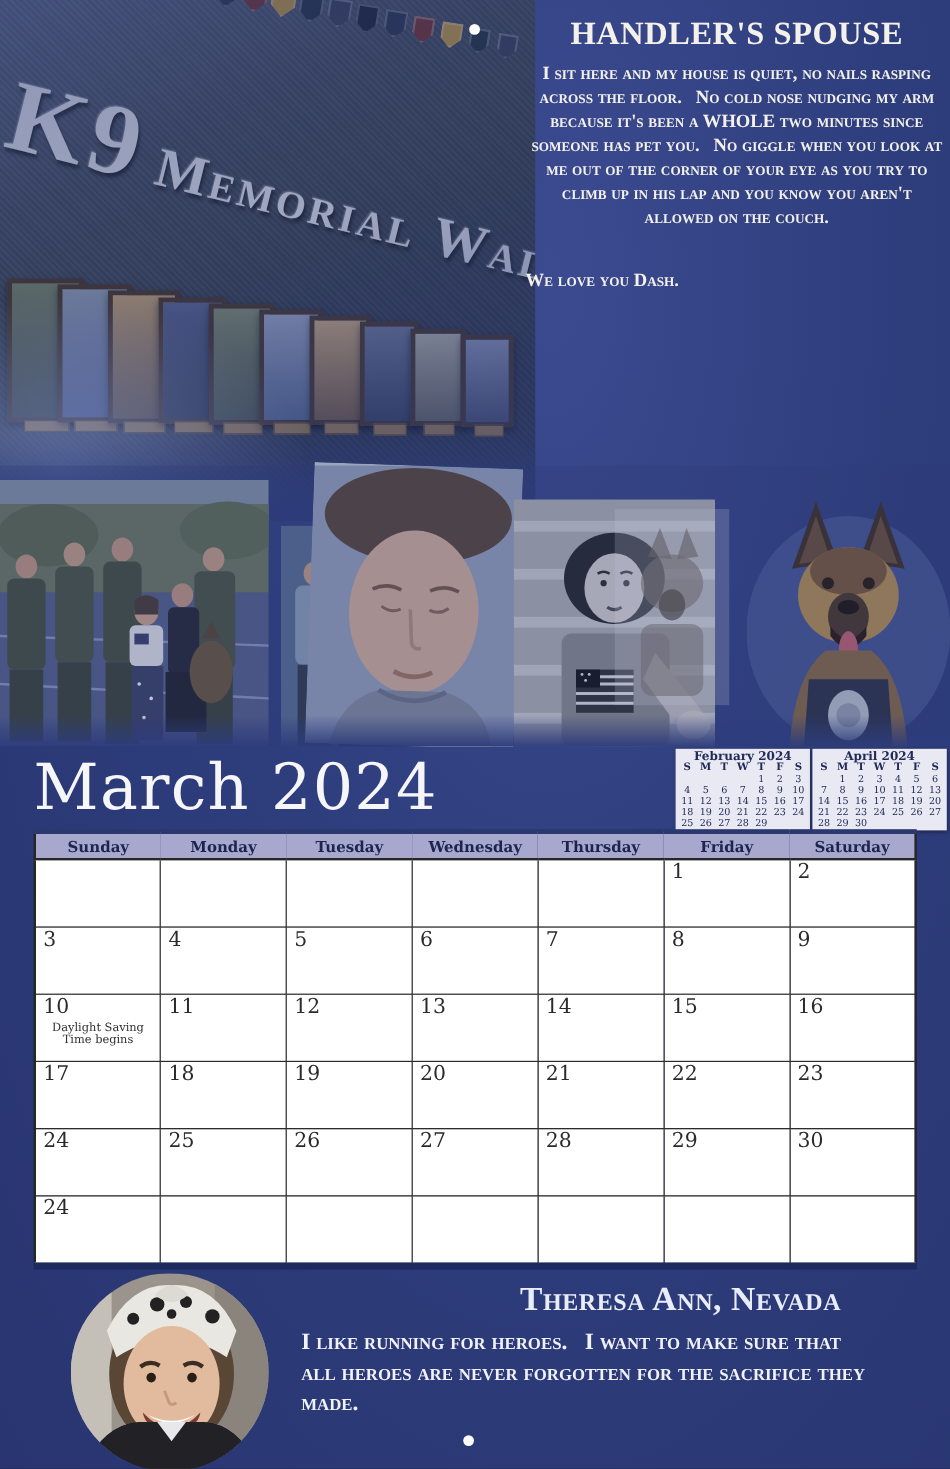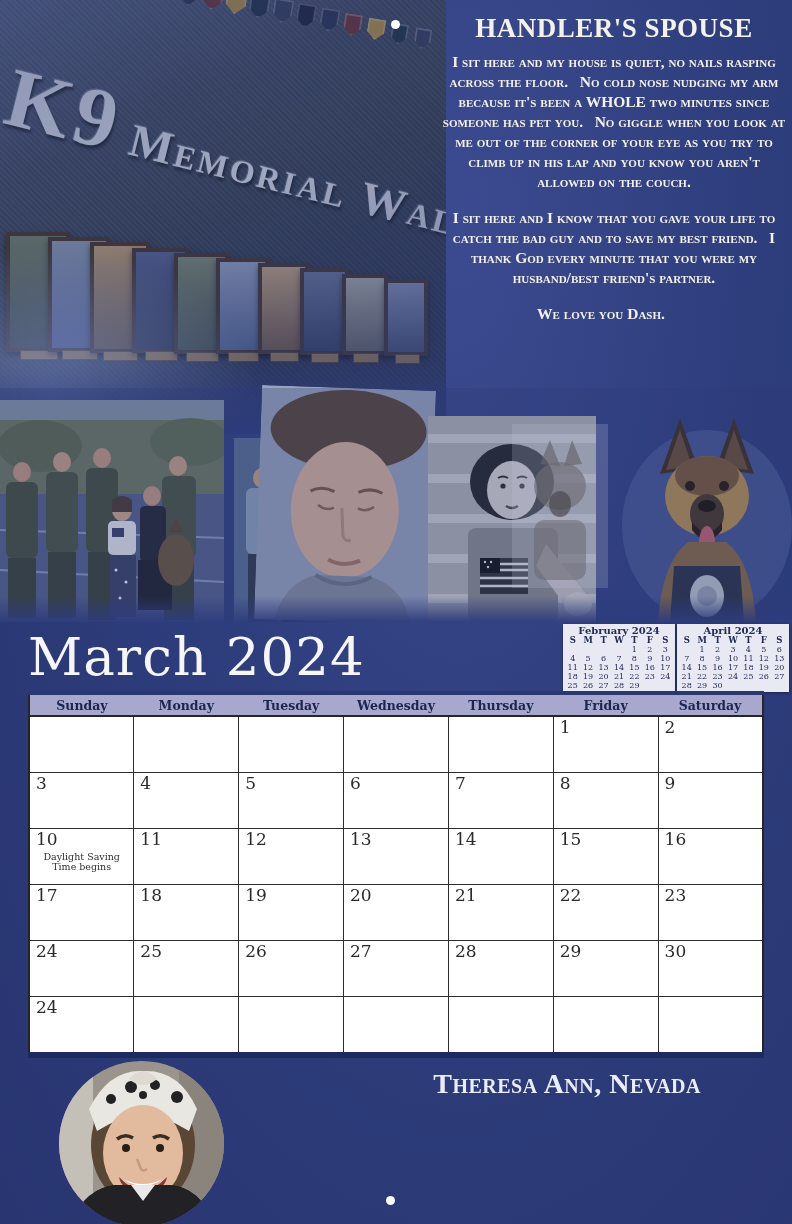--- a/index.html
+++ b/index.html
@@ -34,21 +34,21 @@
   .collage-fade{position:absolute;left:0;bottom:0;width:100%;height:26px;
       background:linear-gradient(rgba(45,60,124,0), rgba(45,60,124,.95));}
   
   .prayer{position:absolute;right:2px;top:14px;width:352px;color:#f3f1ea;text-align:center;
       font-variant:small-caps;font-weight:700;z-index:5;}
   .prayer-title{font-size:27px;line-height:1.08;letter-spacing:.5px;}
   .prayer p{margin:0;font-size:15.5px;line-height:1.29;white-space:pre-wrap;}
   .prayer .p1{margin-top:9px;}
   .prayer .p2{margin-top:16px;}
   .prayer .p3{margin-top:17px;}
-  .prayer .p4{margin-top:16px;text-align:center;padding-right:26px;}
+  .prayer .p4{margin-top:32px;text-align:left;padding-right:26px;}
   .hole{position:absolute;width:9px;height:9px;border-radius:50%;background:#fdfdfd;z-index:9;}
   .hole-top{left:391px;top:20px;}
   .hole-bottom{left:386px;top:1196px;}
   
   .month-title{position:absolute;left:28px;top:626px;font-size:53px;color:#f6f6f9;
       font-family:"DejaVu Serif", serif;letter-spacing:1px;z-index:4;}
   .mini-cal{position:absolute;top:624px;width:108px;background:#e8e9f3;color:#222b57;
       font-family:"DejaVu Serif", serif;box-shadow:0 1px 3px rgba(0,0,0,.4);padding:1px 2px 2px 2px;z-index:4;}
   .mini-feb{left:563px;}
   .mini-apr{left:677px;}
@@ -274,21 +274,20 @@
       </div>
       <div class="collage-tint"></div>
       <div class="collage-fade"></div>
     </div>
 
     <div class="prayer">
       <div class="prayer-title">
         <div>HANDLER'S SPOUSE</div>
       </div>
       <p class="p1">I sit here and my house is quiet, no nails rasping across the floor.   No cold nose nudging my arm because it's been a WHOLE two minutes since someone has pet you.   No giggle when you look at me out of the corner of your eye as you try to climb up in his lap and you know you aren't allowed on the couch.</p>
-      <p class="p2">I sit here and I know that you gave your life to catch the bad guy and to save my best friend.   I thank God every minute that you were my husband/best friend's partner.</p>
       <p class="p4">We love you Dash.</p>
     </div>
   </div>
 
   <div class="hole hole-top"></div>
 
   <div class="month-title">March 2024</div>
 
   <div class="mini-cal mini-feb">
     <div class="mini-title">February 2024</div>
@@ -572,15 +571,16 @@
       <circle cx="101" cy="87" r="4" fill="#2a1e14"></circle>
       <path d="M78 98 L82 108 Q84 111 88 108" stroke="#c49a7c" stroke-width="2.5" fill="none"></path>
       <path d="M60 116 Q84 142 108 116 Q106 130 84 132 Q62 130 60 116" fill="#7c3a34"></path>
       <path d="M64 118 Q84 132 104 118 Q84 128 64 118" fill="#fff"></path>
       <path d="M10 165 Q26 126 58 124 L110 124 Q142 126 156 165 Z" fill="#22222​6"></path>
       <path d="M10 165 Q26 126 58 124 L110 124 Q142 126 156 165 Z" fill="#222226"></path>
       <path d="M72 124 L84 140 L96 124 Z" fill="#e8e8ea"></path>
     </svg>
   </div>
   <div class="footer-name">Theresa Ann, Nevada</div>
+  <div class="footer-quote">I like running for heroes.   I want to make sure that all heroes are never forgotten for the sacrifice they made.</div>
   <div class="hole hole-bottom"></div>
 
 </div>
 
 </body></html>

